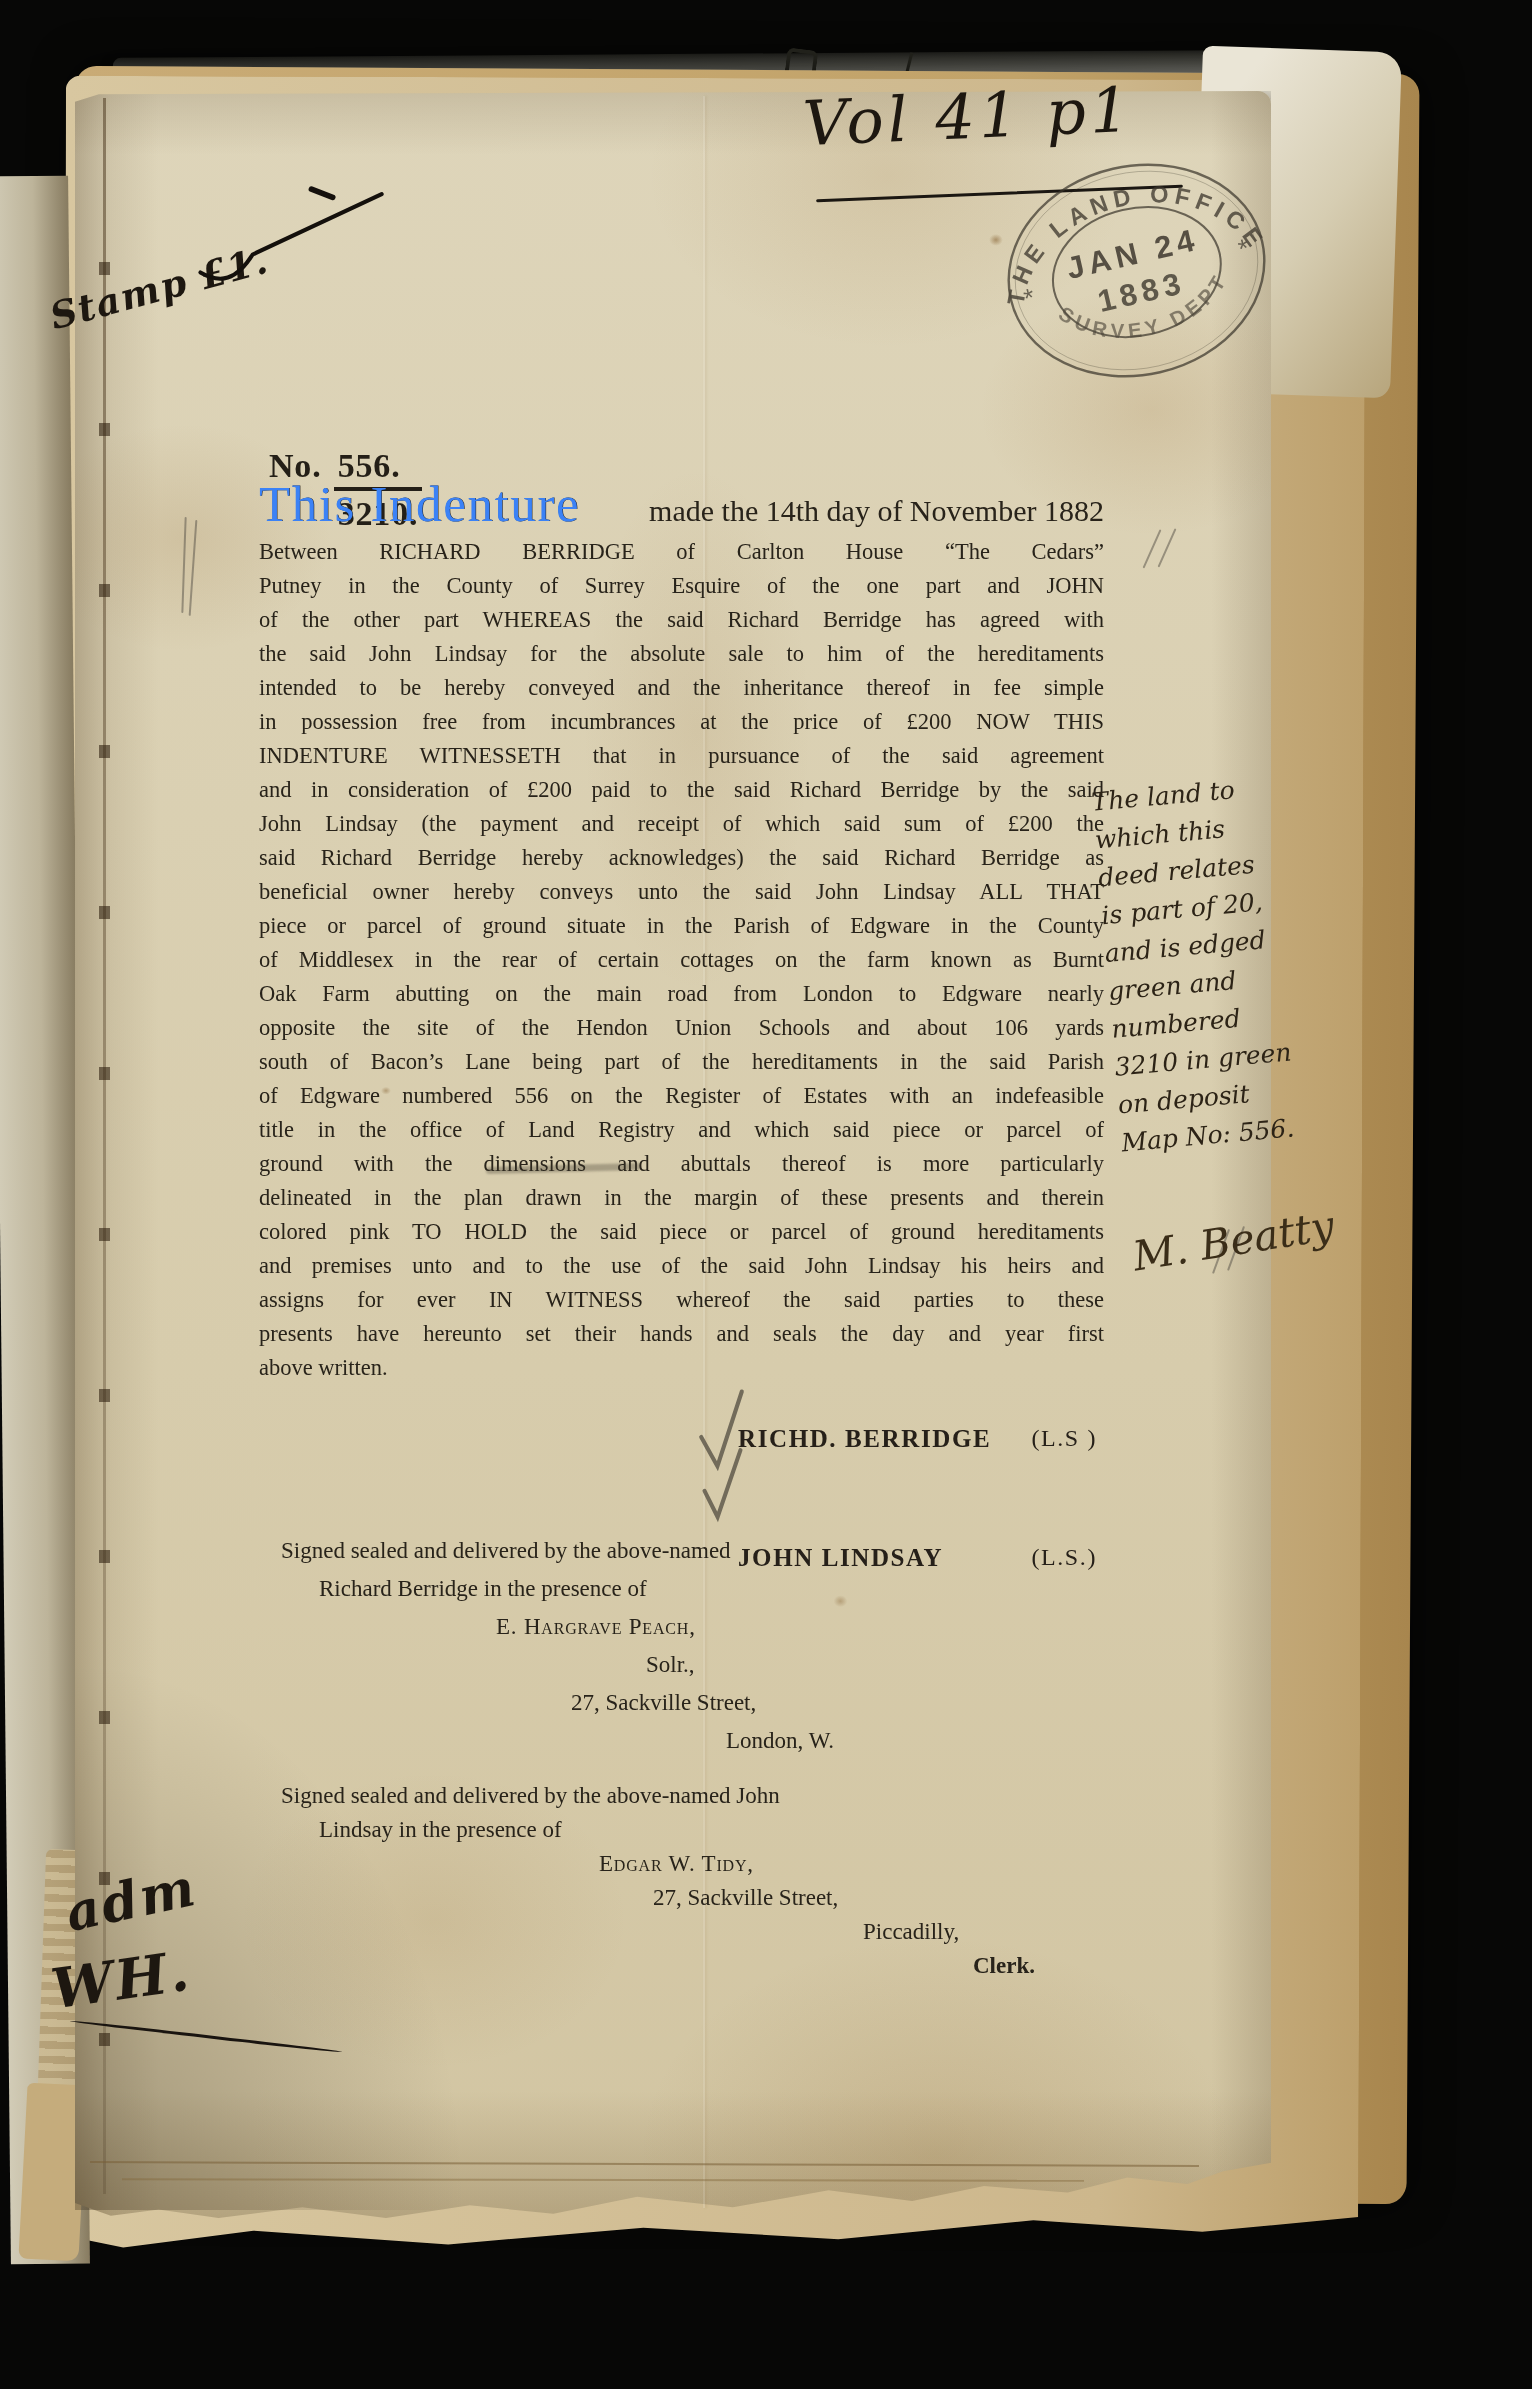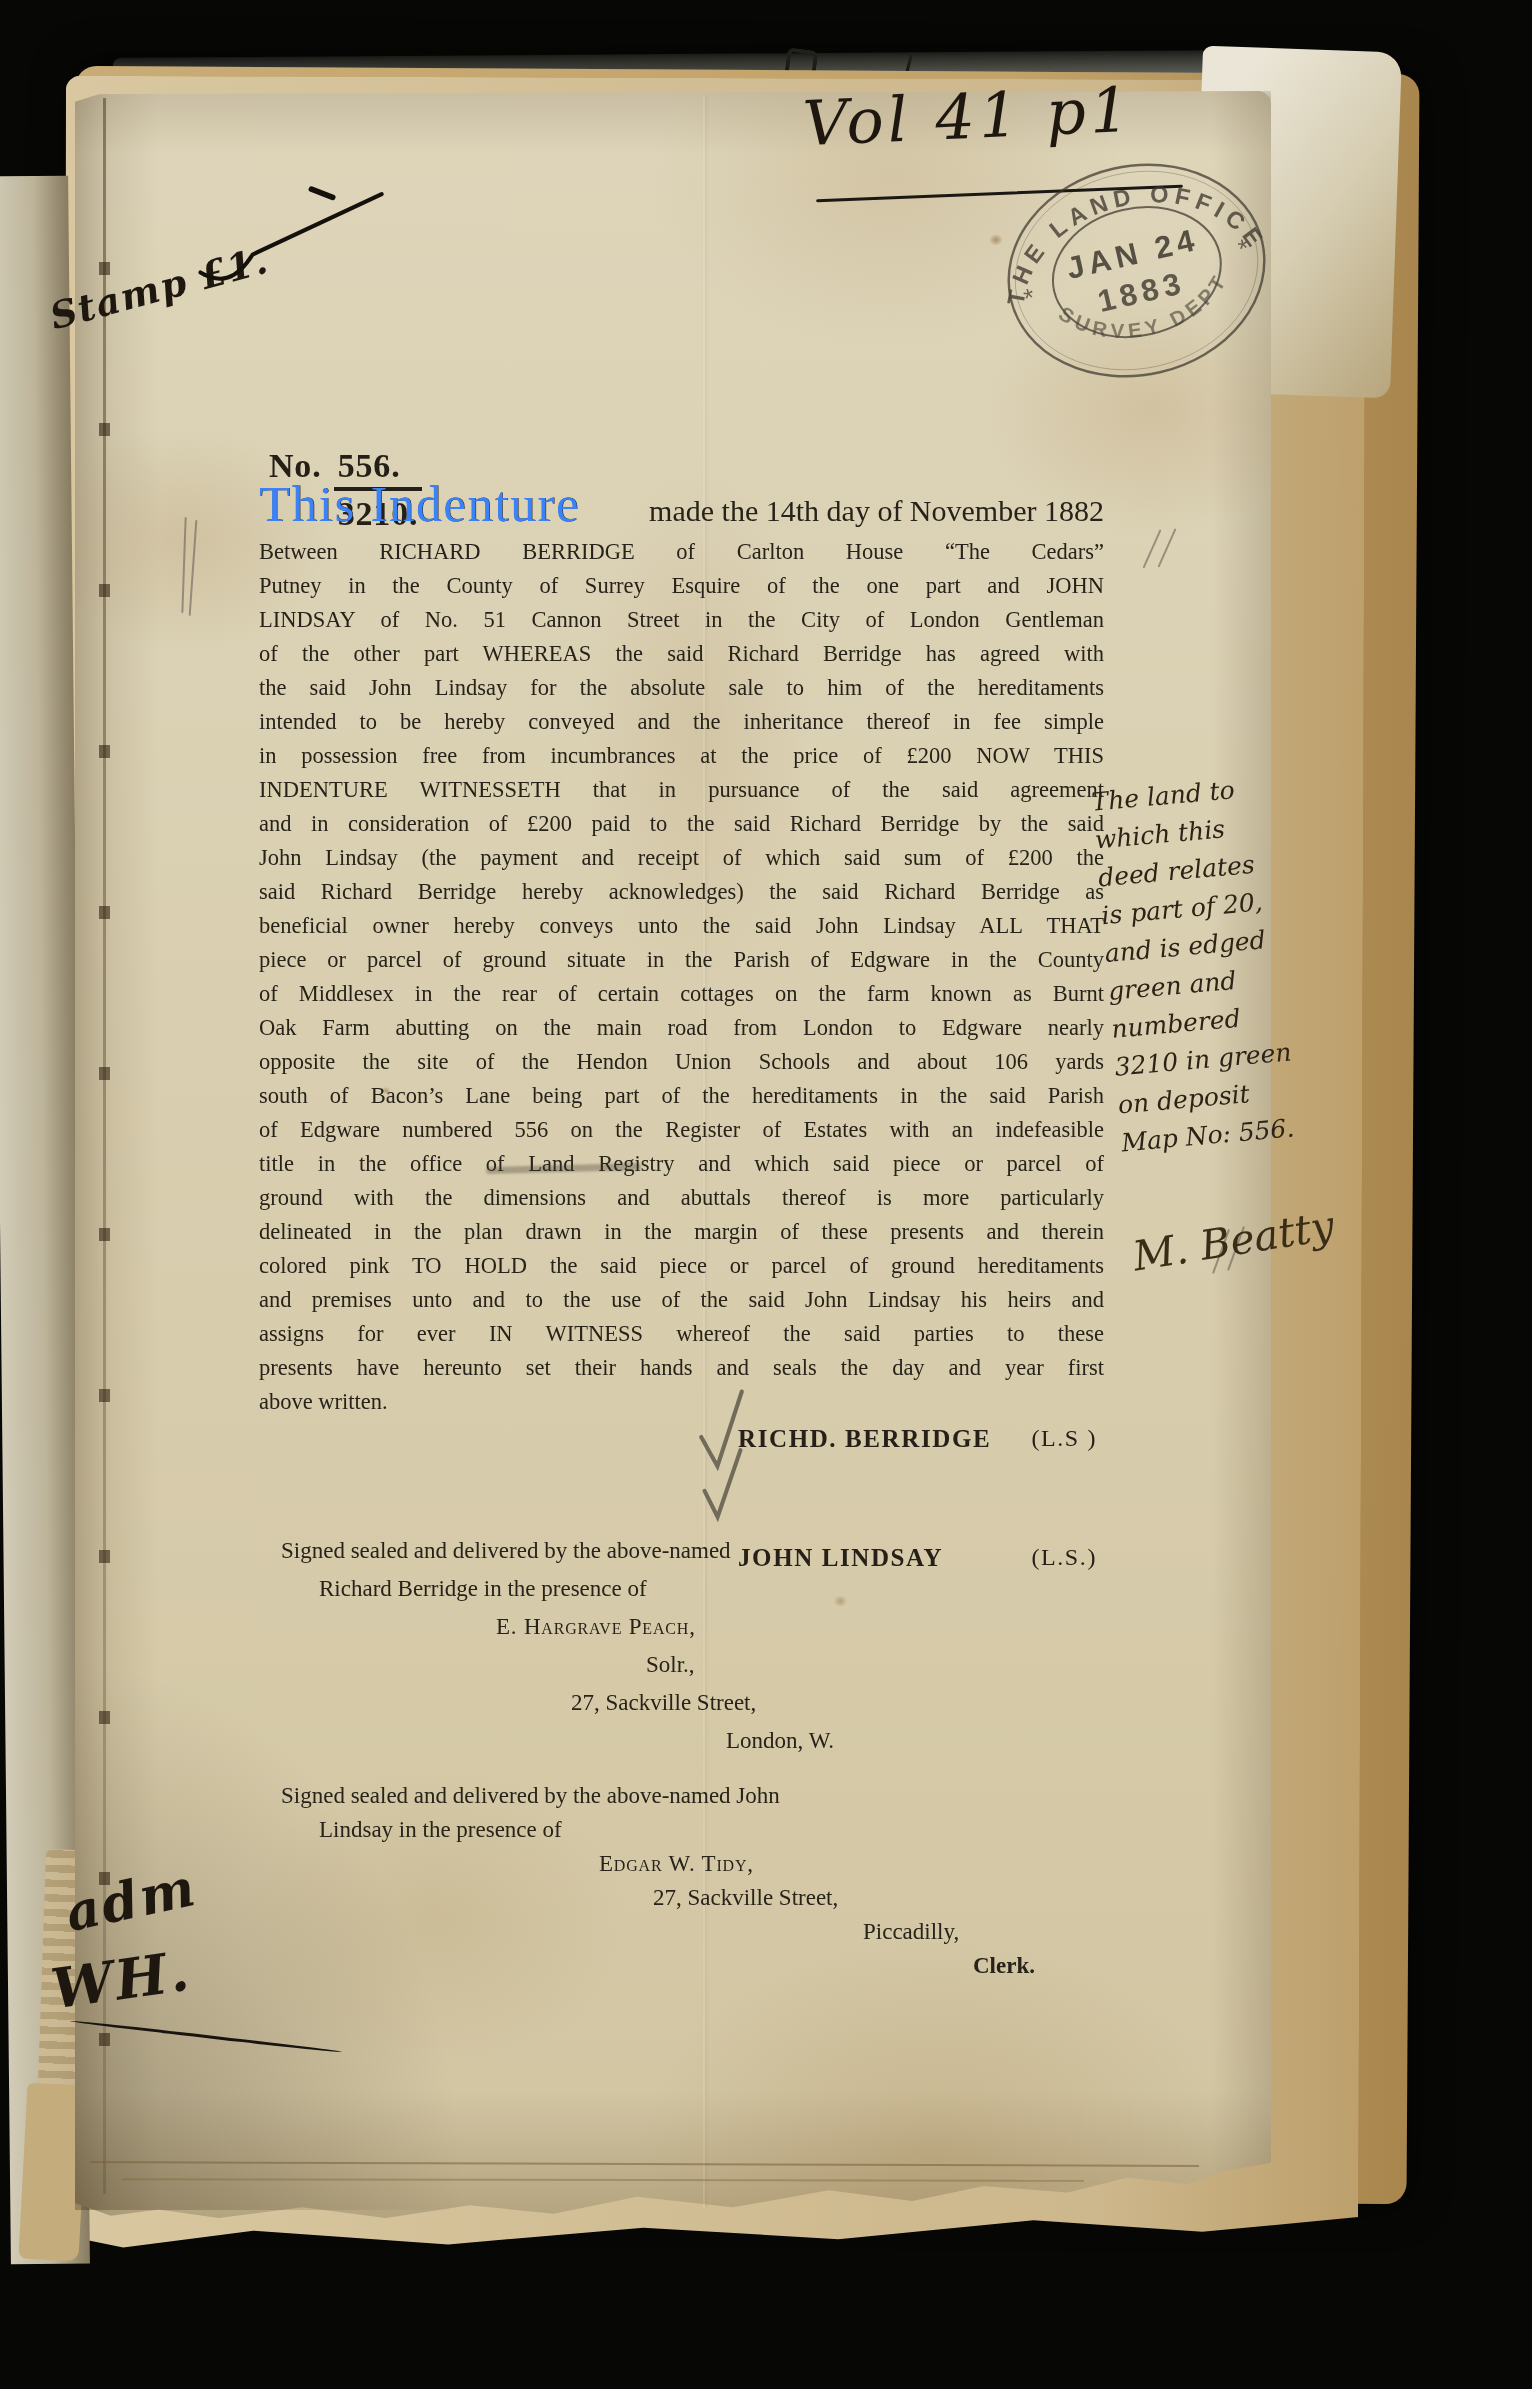--- a/index.html
+++ b/index.html
@@ -184,21 +184,20 @@
     </span>
   </div>
 
   <div class="deed-body">
     <div class="first-line">
       <span class="blackletter">This Indenture</span>
       <span class="first-rest">made the 14th day of November 1882</span>
     </div>
     <div class="bline">Between RICHARD BERRIDGE of Carlton House “The Cedars”</div>
     <div class="bline">Putney in the County of Surrey Esquire of the one part and JOHN</div>
-    <div class="bline">LINDSAY of No. 51 Cannon Street in the City of London Gentleman</div>
     <div class="bline">of the other part  WHEREAS the said Richard Berridge has agreed with</div>
     <div class="bline">the said John Lindsay for the absolute sale to him of the hereditaments</div>
     <div class="bline">intended to be hereby conveyed and the inheritance thereof in fee simple</div>
     <div class="bline">in possession free from incumbrances at the price of £200  NOW THIS</div>
     <div class="bline">INDENTURE WITNESSETH that in pursuance of the said agreement</div>
     <div class="bline">and in consideration of £200 paid to the said Richard Berridge by the said</div>
     <div class="bline">John Lindsay (the payment and receipt of which said sum of £200 the</div>
     <div class="bline">said Richard Berridge hereby acknowledges) the said Richard Berridge as</div>
     <div class="bline">beneficial owner hereby conveys unto the said John Lindsay  ALL THAT</div>
     <div class="bline">piece or parcel of ground situate in the Parish of Edgware in the County</div>

